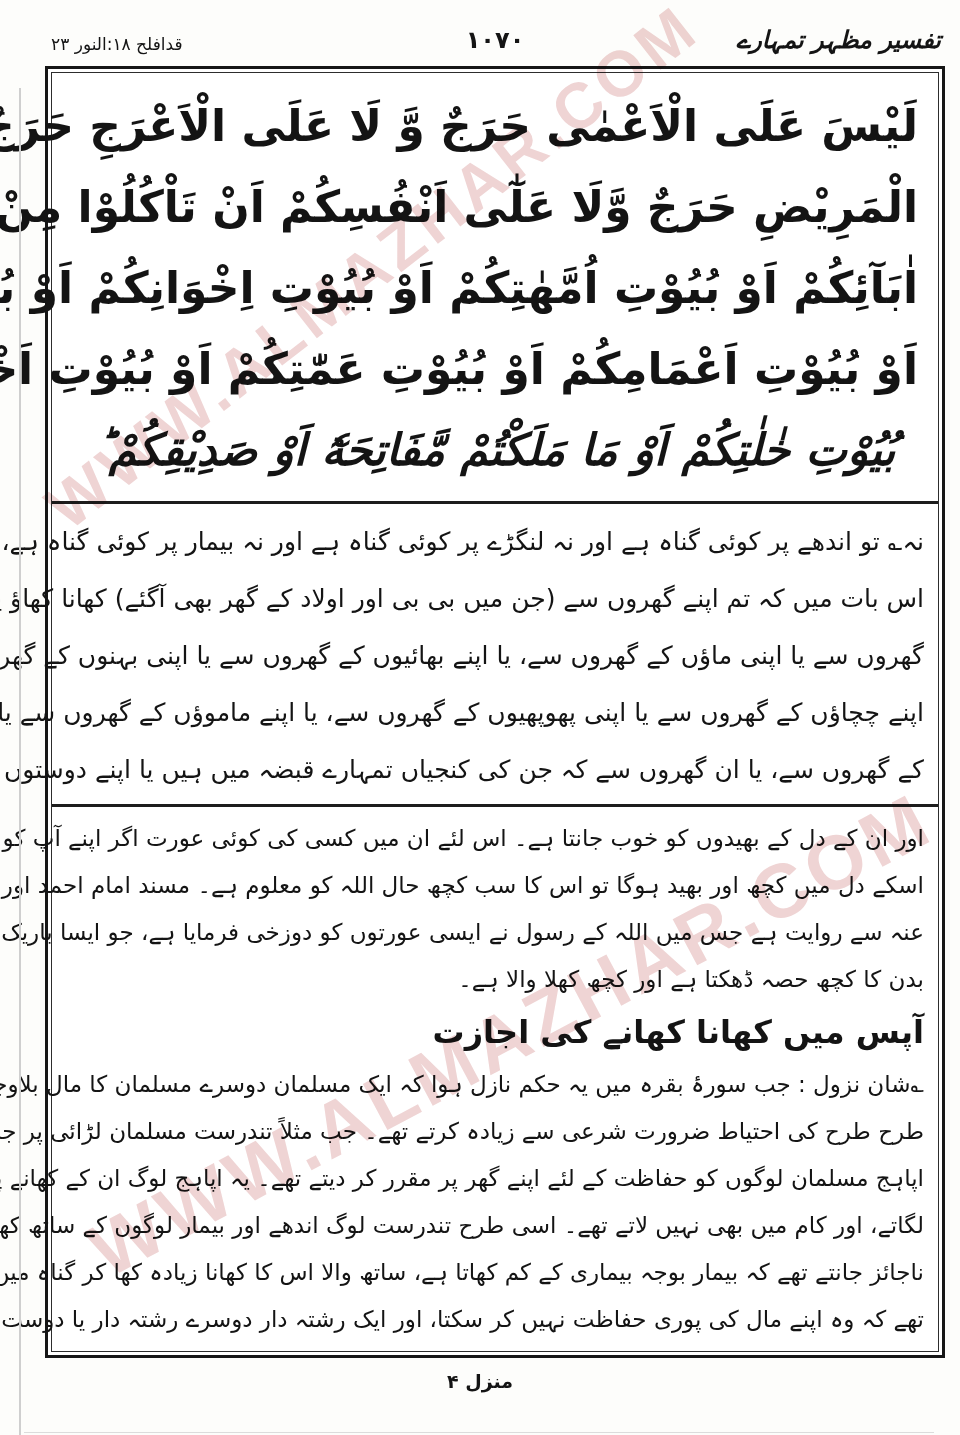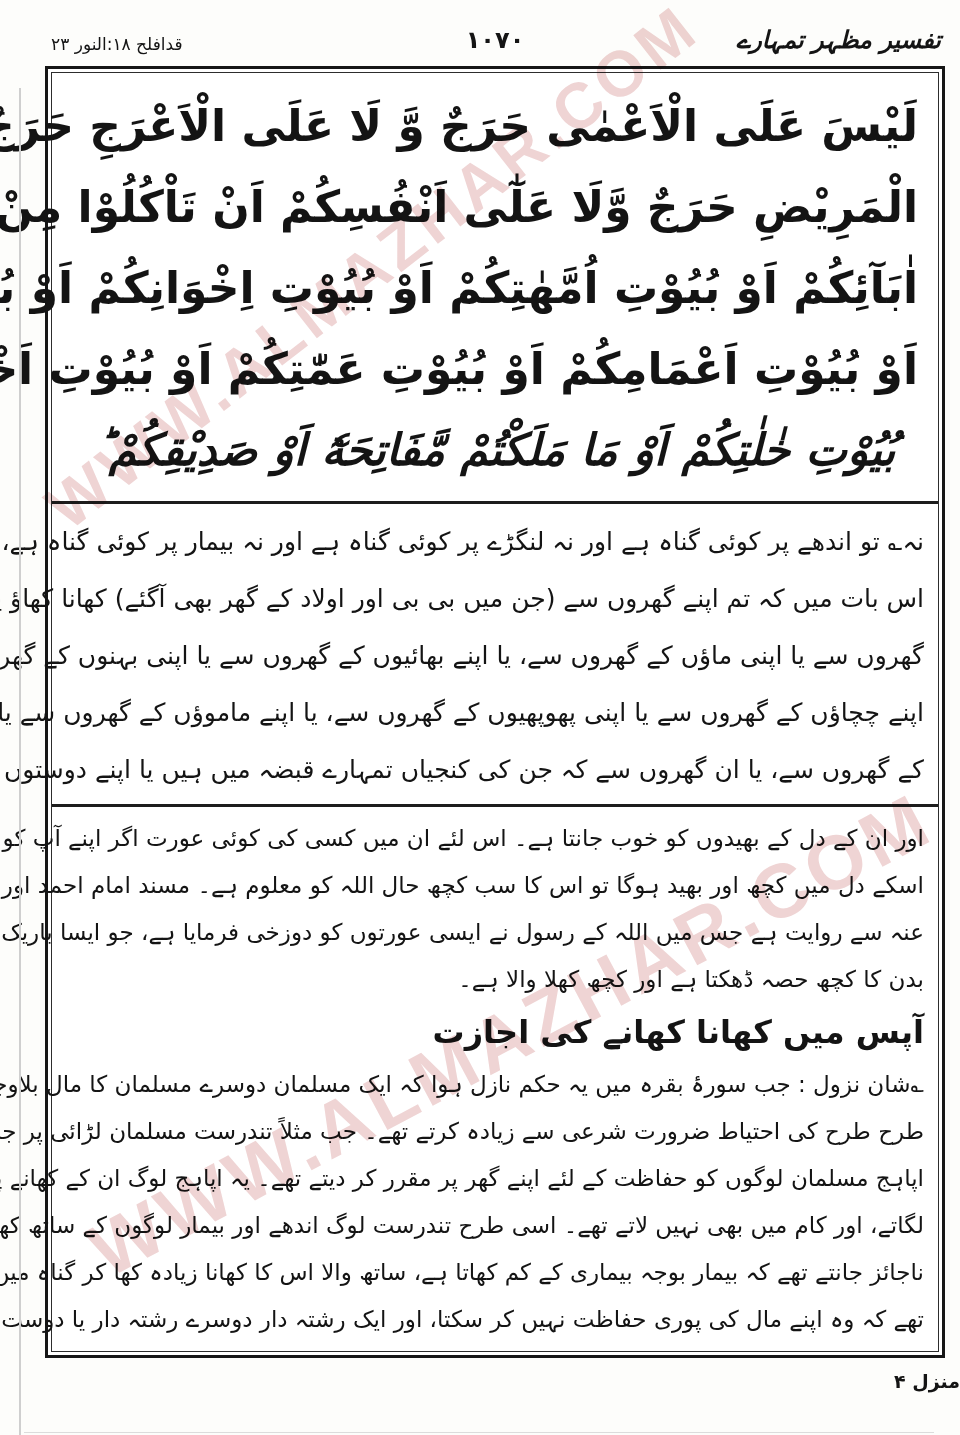--- a/index.html
+++ b/index.html
@@ -49,21 +49,21 @@
     font-size:23px;line-height:47px;white-space:nowrap;
     text-align:justify;text-align-last:justify;
   }
   .c-line.end{text-align:right;text-align-last:right;}
   .heading{
     text-align:right;font-size:32px;font-weight:bold;line-height:52px;
     margin:3px 0 3px 0;
   }
   
   .footer{
-    position:absolute;left:0;top:1370px;width:960px;text-align:right;
+    position:absolute;left:0;top:1370px;width:960px;text-align:center;
     font-size:19px;font-weight:bold;direction:rtl;
   }
   
   .wm{
     position:absolute;font-weight:bold;white-space:nowrap;
     color:#d89898;opacity:.42;mix-blend-mode:multiply;
     pointer-events:none;letter-spacing:5px;direction:ltr;
     font-family:"Liberation Sans", sans-serif;z-index:5;
   }
   .wm-upper{font-size:64px;left:55px;top:478px;transform:rotate(-38deg);transform-origin:0 50%;}

